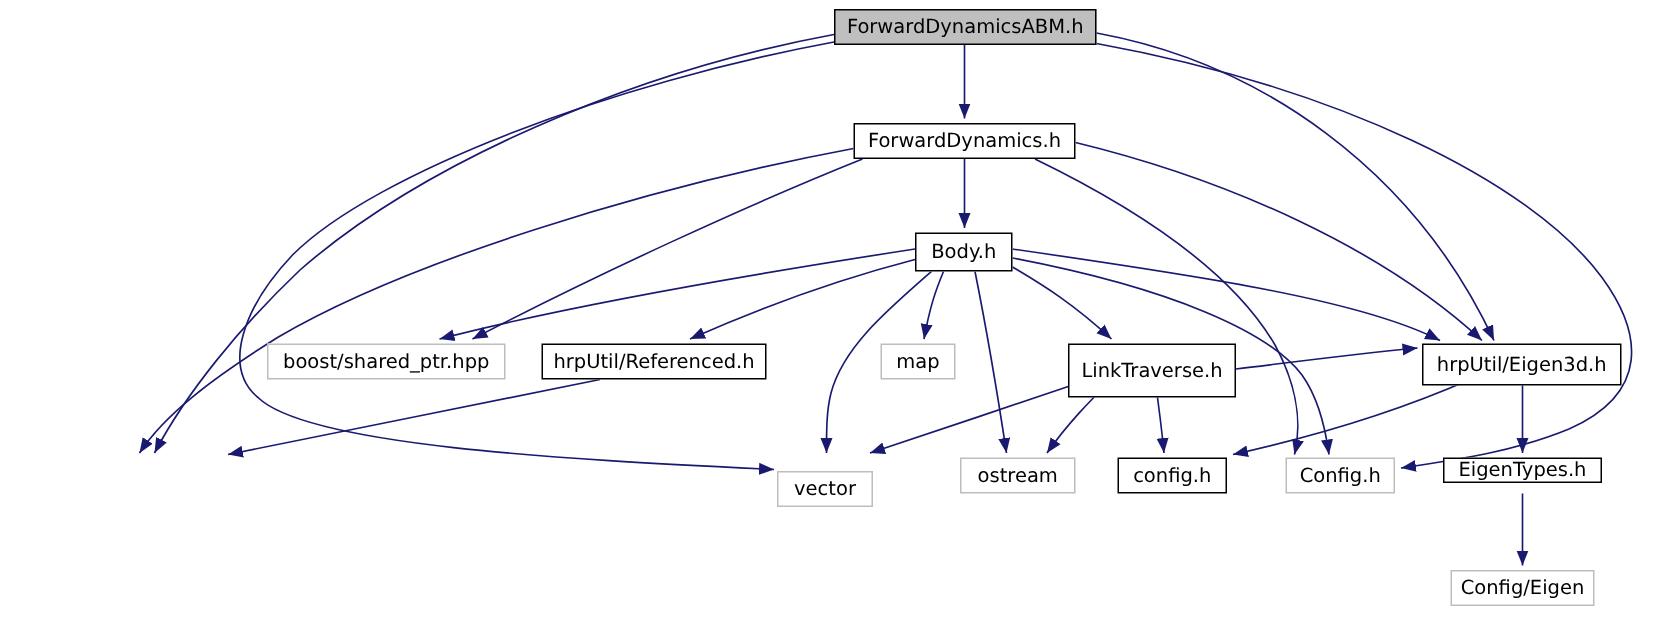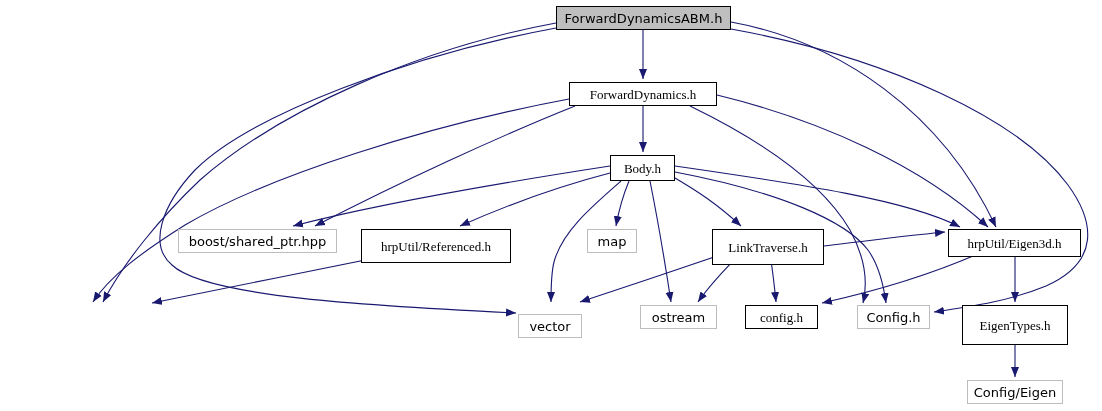--- a/index.html
+++ b/index.html
@@ -2,21 +2,21 @@
 <html><head>
 <meta charset="utf-8">
 <style>
   html,body{margin:0;padding:0;background:#ffffff;}
   #graph{position:relative;width:1102px;height:411px;background:#ffffff;overflow:hidden;
          font-family:"DejaVu Sans","Liberation Sans",sans-serif;}
   #edge-layer{position:absolute;left:0;top:0;width:1102px;height:411px;}
   .node{position:absolute;box-sizing:border-box;display:flex;align-items:center;justify-content:center;
         background:#ffffff;border:1px solid #bdbdbd;font-size:13px;color:#000;white-space:nowrap;
         line-height:1;}
-  .node.doc{border:1px solid #000000;font-family:Liberation Serif, serif;}
+  .node.doc{border:1px solid #000000;}
   .node.root{background:#bfbfbf;border:1px solid #000000;}
 </style>
 </head>
 <body>
 
 <div id="graph">
   <svg id="edge-layer" width="1102" height="411" viewBox="0 0 1102 411" xmlns="http://www.w3.org/2000/svg">
     <defs>
       <marker id="arrow" markerUnits="userSpaceOnUse" markerWidth="11" markerHeight="9" viewBox="0 0 11 9" refX="10" refY="4.5" orient="auto">
         <path d="M0,0.5 L10,4.5 L0,8.5 z" fill="#191970"></path>
@@ -49,23 +49,23 @@
         <path d="M980,253 C930,275 876,291 822,303" marker-end="url(#arrow)" stroke="#191970"></path>
         <path d="M1015,253 C1015,267 1015,284 1015,302" marker-end="url(#arrow)" stroke="#191970"></path>
         <path d="M1015,329 C1015,343 1015,360 1015,377" marker-end="url(#arrow)" stroke="#191970"></path>
       </g>
   </svg>
 
   <div class="node root" style="left:556px;top:6px;width:175px;height:24px">ForwardDynamicsABM.h</div>
   <div class="node doc" style="left:569px;top:82px;width:148px;height:24px">ForwardDynamics.h</div>
   <div class="node doc" style="left:610px;top:155px;width:65px;height:26px">Body.h</div>
   <div class="node" style="left:178px;top:229px;width:159px;height:24px">boost/shared_ptr.hpp</div>
-  <div class="node doc" style="left:361px;top:229px;width:150px;height:34px">hrpUtil/Referenced.h</div>
+  <div class="node doc" style="left:361px;top:229px;width:150px;height:24px">hrpUtil/Referenced.h</div>
   <div class="node" style="left:587px;top:229px;width:50px;height:24px">map</div>
   <div class="node doc" style="left:712px;top:229px;width:112px;height:36px">LinkTraverse.h</div>
   <div class="node doc" style="left:948px;top:229px;width:133px;height:28px">hrpUtil/Eigen3d.h</div>
   <div class="node" style="left:518px;top:314px;width:64px;height:24px">vector</div>
   <div class="node" style="left:640px;top:305px;width:77px;height:24px">ostream</div>
   <div class="node doc" style="left:745px;top:305px;width:73px;height:24px">config.h</div>
   <div class="node" style="left:857px;top:305px;width:73px;height:24px">Config.h</div>
-  <div class="node doc" style="left:962px;top:305px;width:106px;height:40px">EigenTypes.h</div>
+  <div class="node doc" style="left:962px;top:305px;width:106px;height:17px">EigenTypes.h</div>
   <div class="node" style="left:967px;top:380px;width:96px;height:24px">Config/Eigen</div>
 </div>
 
 </body></html>

